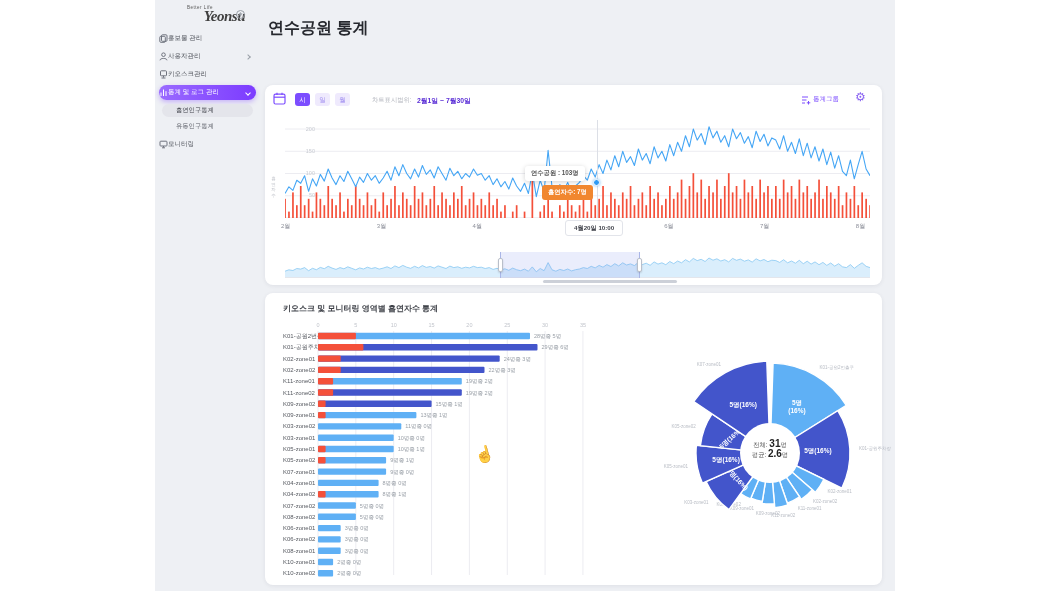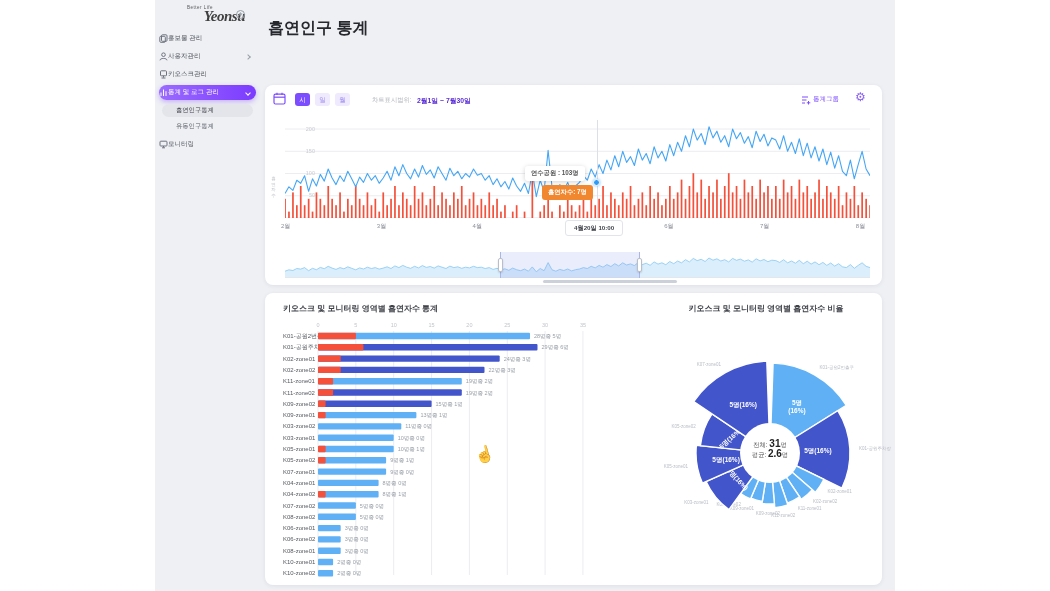--- a/index.html
+++ b/index.html
@@ -116,21 +116,21 @@
   </div>
   <div class="side-item" style="top:137px">
     <svg class="icon" width="9" height="9" viewBox="0 0 9 9">
           <rect x="1" y="1.2" width="7" height="4.8" rx="0.8"></rect>
           <line x1="3" y1="7.8" x2="6" y2="7.8"></line>
           <line x1="4.5" y1="6" x2="4.5" y2="7.6"></line>
         </svg>
     <span>모니터링</span>
   </div>
 
-  <div class="page-title">흡연인구 통계</div>
+  <div class="page-title">연수공원 통계</div>
 
   <div class="card" id="card1">
     <svg class="cal-icon" width="13" height="13" viewBox="0 0 13 13">
           <rect x="1" y="2.2" width="11" height="9.8" rx="1.5" fill="none" stroke="#7c4dff" stroke-width="1.2"></rect>
           <line x1="1" y1="5.2" x2="12" y2="5.2" stroke="#7c4dff" stroke-width="1.2"></line>
           <line x1="4" y1="0.8" x2="4" y2="3" stroke="#7c4dff" stroke-width="1.2"></line>
           <line x1="9" y1="0.8" x2="9" y2="3" stroke="#7c4dff" stroke-width="1.2"></line>
         </svg>
     <div class="pbtn sel" style="left:30px">시</div>
     <div class="pbtn" style="left:50px">일</div>
@@ -329,21 +329,20 @@
           <line x1="0" x2="585" y1="25.5" y2="25.5" stroke="#e3e6ec" stroke-width="1"></line>
         </svg>
     <div class="nav-sel"></div>
     <div class="nav-handle" style="left:233px"></div>
     <div class="nav-handle" style="left:372px"></div>
     <div class="nav-scroll"></div>
   </div>
 
   <div class="card" id="card2">
     <div class="c2-title" style="left:18px">키오스크 및 모니터링 영역별 흡연자수 통계</div>
-    <div class="c2-title" style="left:385px; width:232px; text-align:center">키오스크 및 모니터링 영역별 흡연자수 비율</div>
     <svg id="barchart" viewBox="0 0 320 260">
           <line x1="35" x2="35" y1="12" y2="256" stroke="#ececf1" stroke-width="1"></line>
           <text x="35" y="8" text-anchor="middle" font-size="5.5" fill="#c2c5cc">0</text>
           <line x1="72.85" x2="72.85" y1="12" y2="256" stroke="#ececf1" stroke-width="1"></line>
           <text x="72.85" y="8" text-anchor="middle" font-size="5.5" fill="#c2c5cc">5</text>
           <line x1="110.7" x2="110.7" y1="12" y2="256" stroke="#ececf1" stroke-width="1"></line>
           <text x="110.7" y="8" text-anchor="middle" font-size="5.5" fill="#c2c5cc">10</text>
           <line x1="148.55" x2="148.55" y1="12" y2="256" stroke="#ececf1" stroke-width="1"></line>
           <text x="148.55" y="8" text-anchor="middle" font-size="5.5" fill="#c2c5cc">15</text>
           <line x1="186.4" x2="186.4" y1="12" y2="256" stroke="#ececf1" stroke-width="1"></line>

